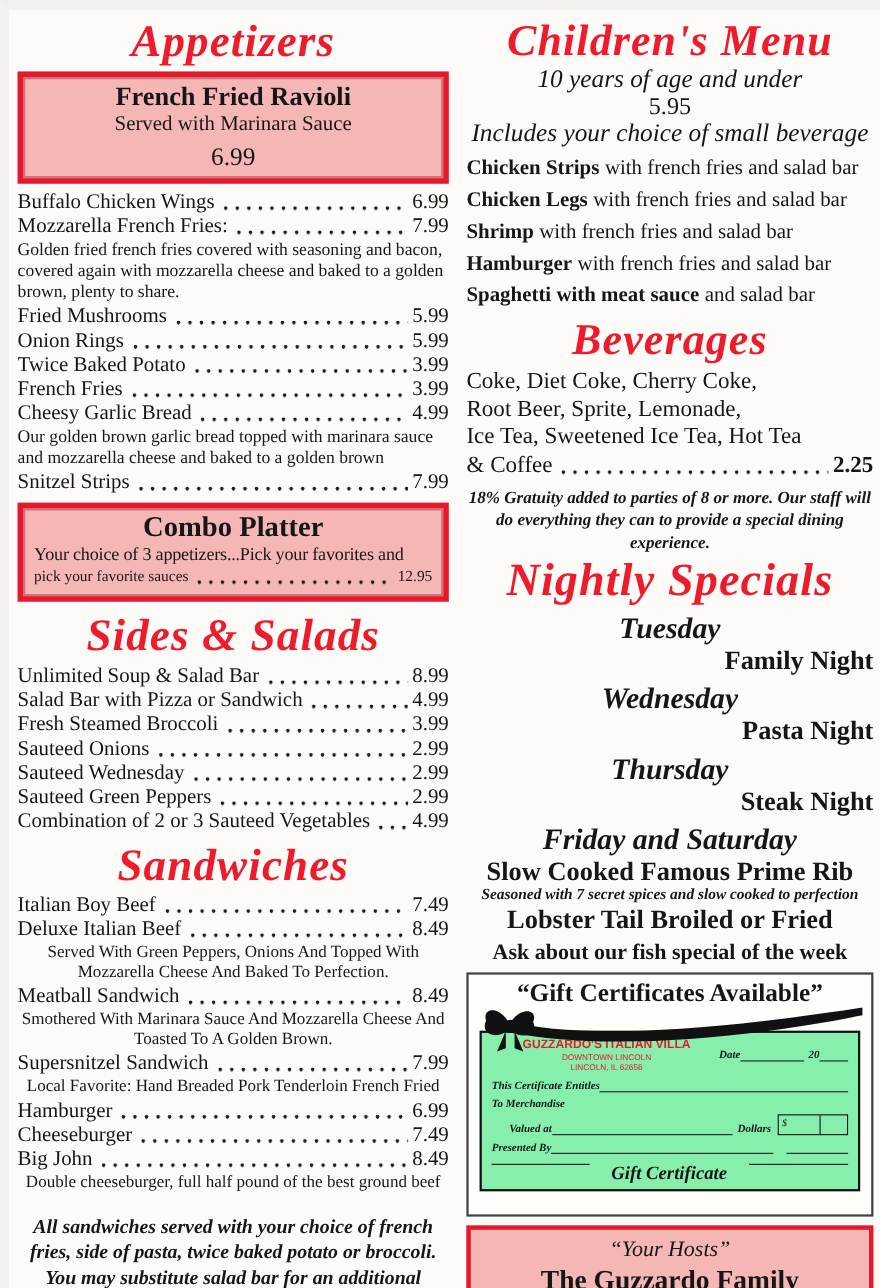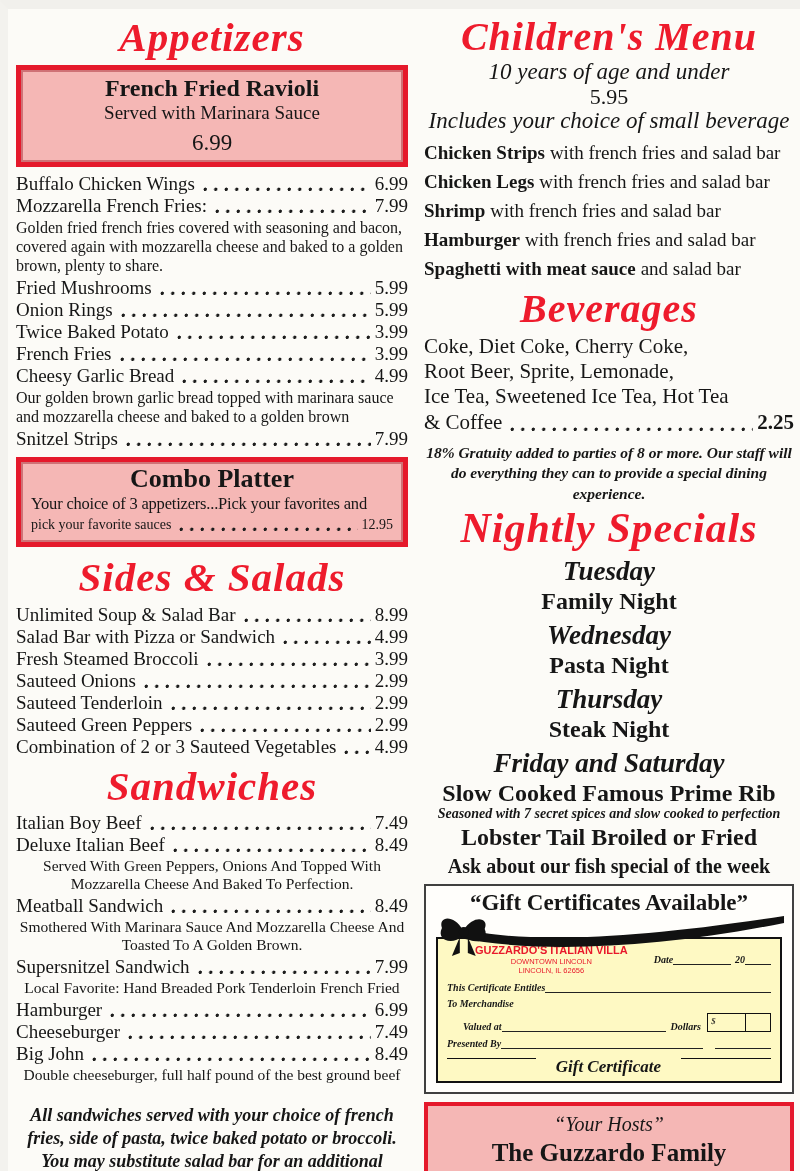--- a/index.html
+++ b/index.html
@@ -70,30 +70,30 @@
   .kid-r{margin-left:5px;}
 
   
   .bev-line{font-size:21px;line-height:25px;}
   .bev-last{display:flex;align-items:baseline;font-size:21px;line-height:26px;}
   .bev-price{font-weight:bold;}
   .grat{font-weight:bold;font-style:italic;font-size:15.5px;text-align:center;line-height:1.3;margin:8px 0 0;}
 
   
   .day{font-style:italic;font-size:27px;font-weight:600;text-align:center;line-height:1.12;margin-top:5px;}
-  .sp-night{font-weight:bold;font-size:24px;text-align:center;line-height:1.12;margin-top:2px;}
+  .sp-night{font-weight:bold;font-size:24px;text-align:right;line-height:1.12;margin-top:2px;}
   .sp-big{font-weight:bold;font-size:24px;text-align:center;line-height:1.08;margin-top:2px;white-space:nowrap;}
   .sp-fine{font-weight:bold;font-style:italic;font-size:14px;text-align:center;line-height:1.15;white-space:nowrap;}
   .sp-ask{font-weight:bold;font-size:20px;text-align:center;line-height:1.15;margin-top:5px;white-space:nowrap;}
 
   
   .gift-box{border:2px solid #404040;margin-top:6px;padding:4px 8px 9px;position:relative;background:#fffefb;}
   .gift-title{font-weight:bold;font-size:23px;text-align:center;line-height:1.15;position:relative;z-index:2;}
   .ribbon{position:absolute;left:4px;top:24px;width:calc(100% - 8px);height:50px;z-index:3;pointer-events:none;}
-  .cert{border:2px solid #111;margin:20px 2px 0;padding:5px 9px 6px;background:#fef9c3;position:relative;z-index:1;}
+  .cert{border:2px solid #111;margin:20px 2px 12px;padding:5px 9px 6px;background:#86efac;position:relative;z-index:1;}
   .cert-top{display:flex;align-items:flex-start;}
   .cert-brand{text-align:center;margin-left:28px;}
   .b1{color:#e8192b;font-weight:bold;font-size:11px;line-height:1.2;font-family:"Liberation Sans",sans-serif;}
   .b2{color:#e8192b;font-size:7.5px;line-height:1.25;font-family:"Liberation Sans",sans-serif;}
   .cert-date{display:flex;align-items:flex-end;flex:1;margin-left:26px;margin-top:10px;}
   .lbl{font-weight:bold;font-style:italic;font-size:10px;white-space:nowrap;line-height:1.1;}
   .line{border-bottom:1px solid #222;height:9px;display:inline-block;}
   .lf{flex:1;}
   .w28{width:26px;}
   .w40{width:56px;margin-left:12px;flex:none;}
@@ -200,21 +200,21 @@
           <span class="mi-name">Fresh Steamed Broccoli</span>
           <span class="leader"></span>
           <span class="mi-price">3.99</span>
         </div>
         <div class="mi">
           <span class="mi-name">Sauteed Onions</span>
           <span class="leader"></span>
           <span class="mi-price">2.99</span>
         </div>
         <div class="mi">
-          <span class="mi-name">Sauteed Tenderloin</span>
+          <span class="mi-name">Sauteed Wednesday</span>
           <span class="leader"></span>
           <span class="mi-price">2.99</span>
         </div>
         <div class="mi">
           <span class="mi-name">Sauteed Green Peppers</span>
           <span class="leader"></span>
           <span class="mi-price">2.99</span>
         </div>
         <div class="mi">
           <span class="mi-name">Combination of 2 or 3 Sauteed Vegetables</span>

